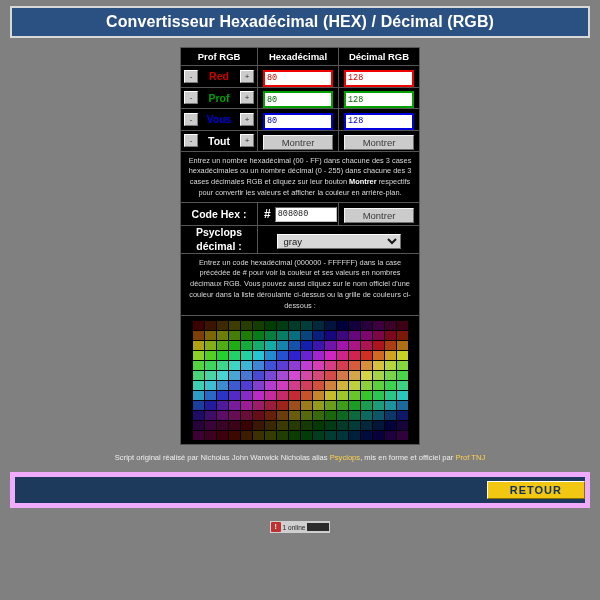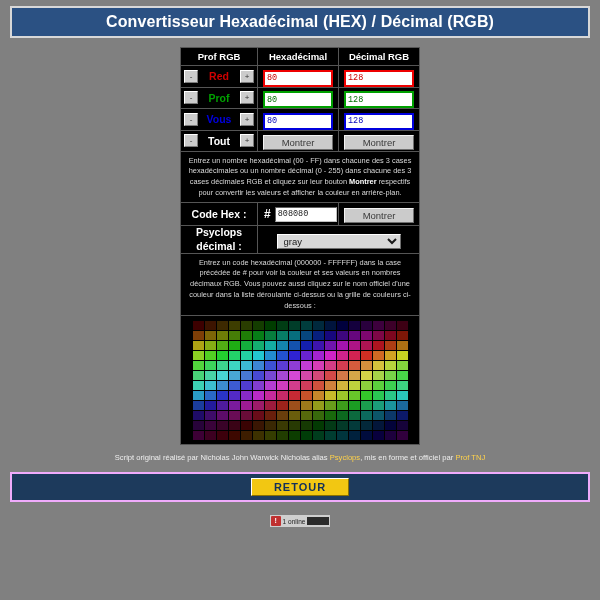--- a/index.html
+++ b/index.html
@@ -212,25 +212,25 @@
   }
   .credits a {
     color: #ffd24a;
     text-decoration: none;
   }
 
   
   .retour-bar {
     margin: 10px 10px 0 10px;
     background: #1d3a5c;
-    border: 2px solid #f0abfc;
+    border: 5px solid #f0abfc;
     height: 26px;
     display: flex;
     align-items: center;
-    justify-content: center;
+    justify-content: flex-end;
   }
   .retour-btn {
     background: #f2c712;
     border: 1px solid #ffffff;
     border-right-color: #8a7000;
     border-bottom-color: #8a7000;
     color: #13305a;
     font-size: 11px;
     font-weight: bold;
     letter-spacing: 1px;

